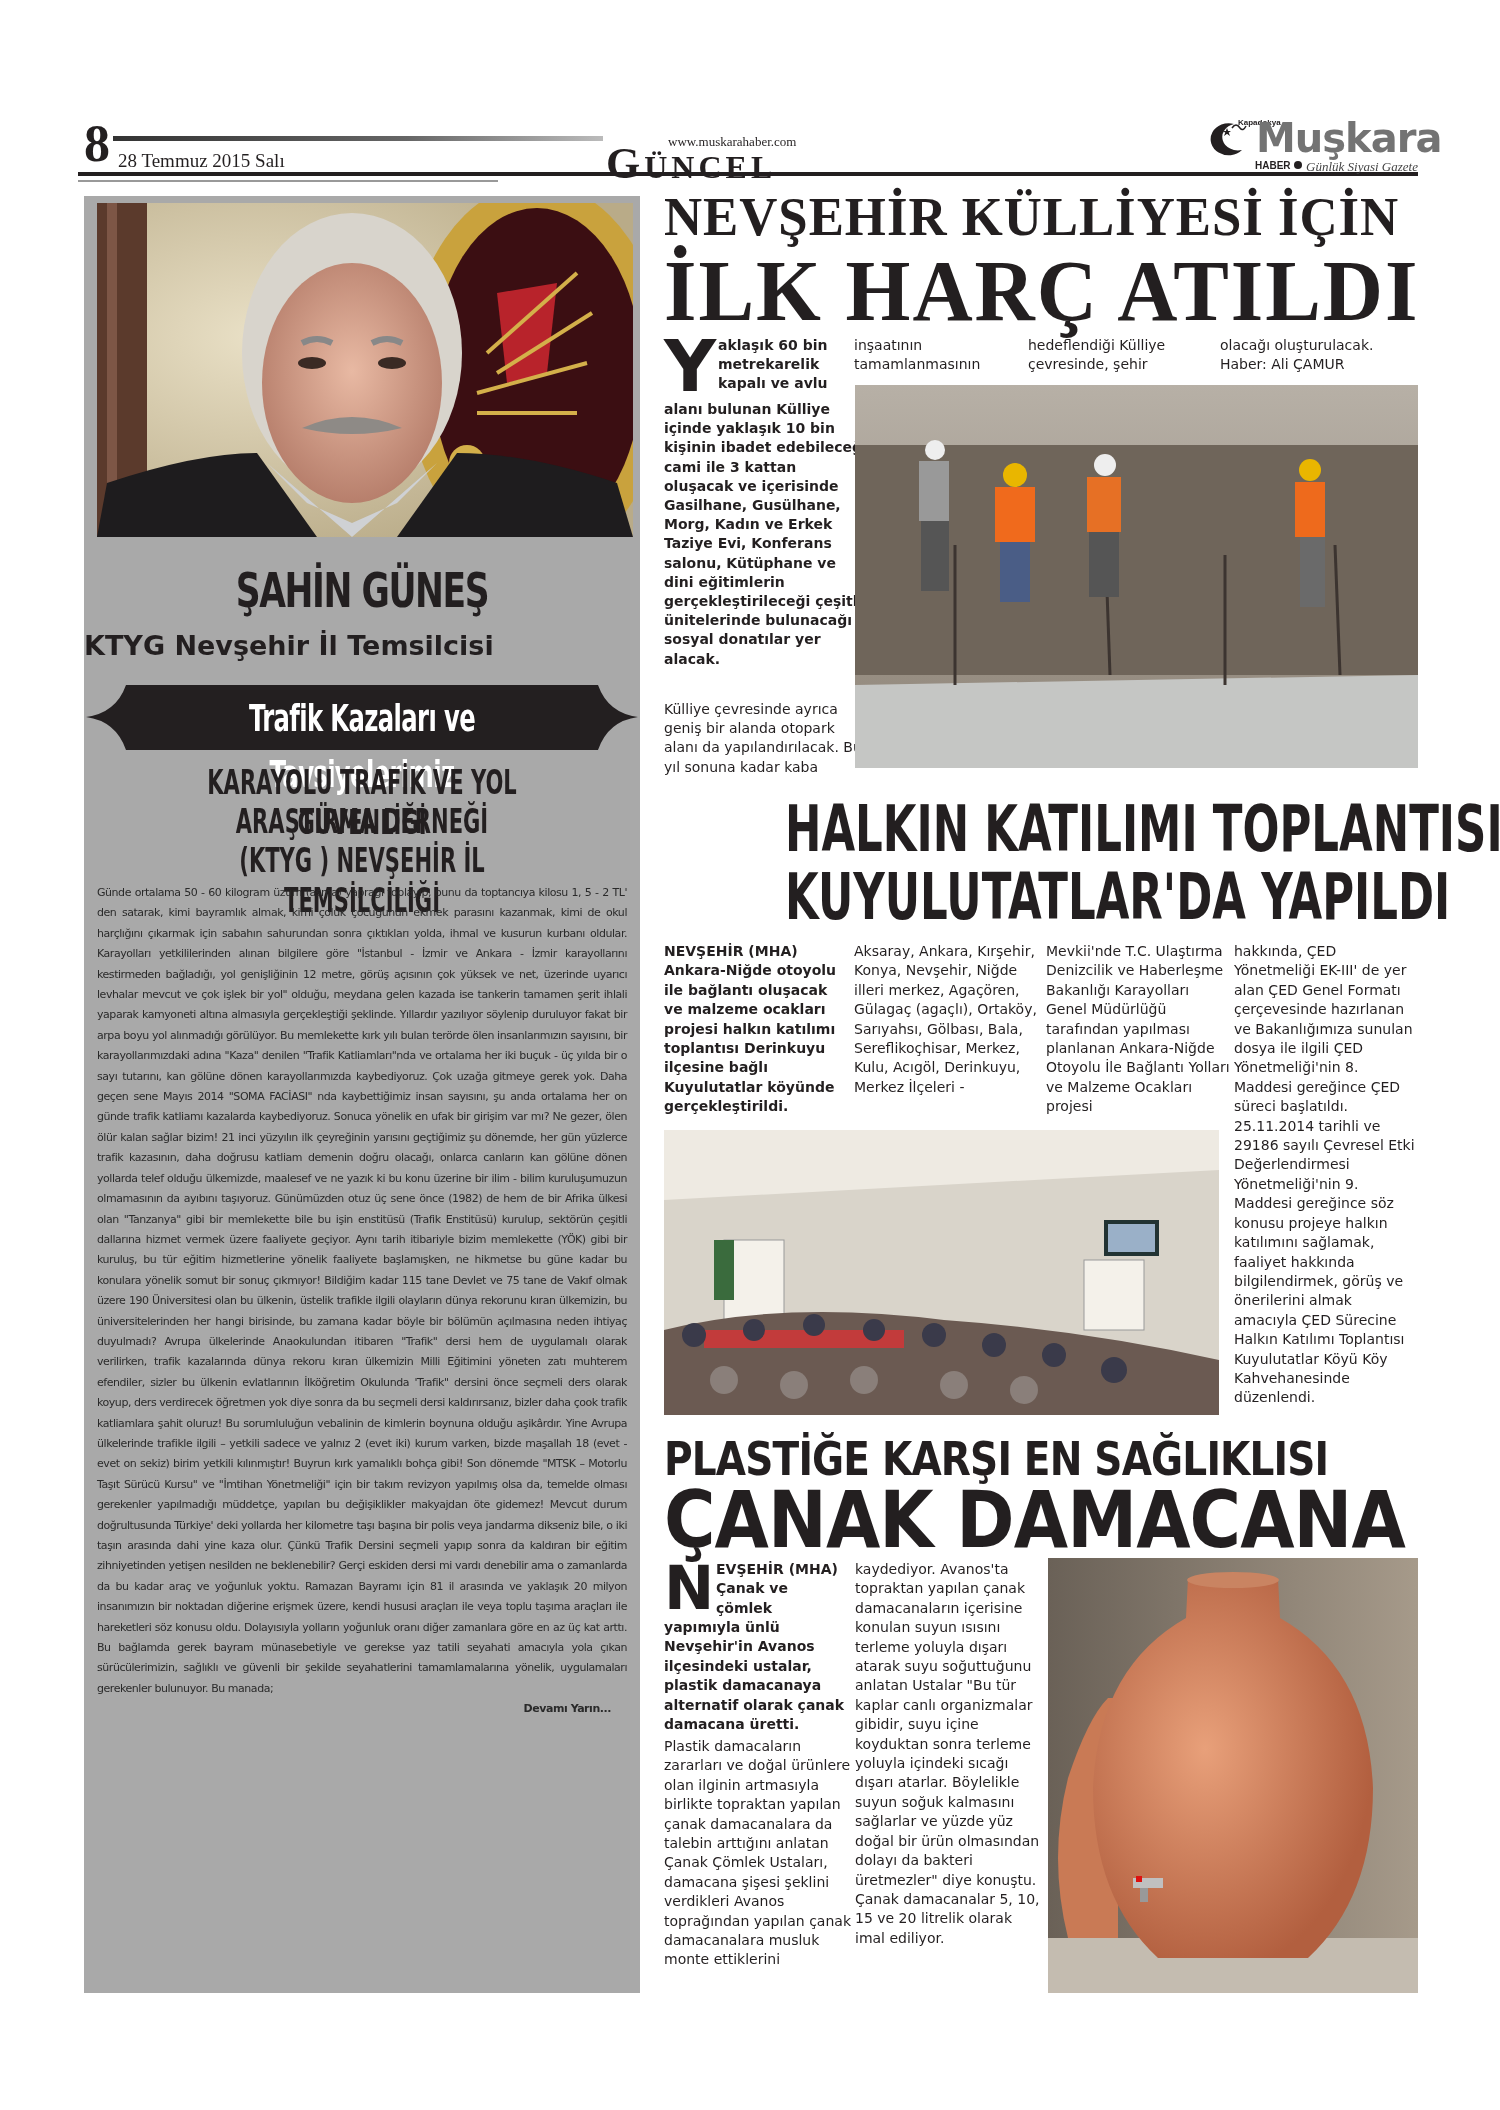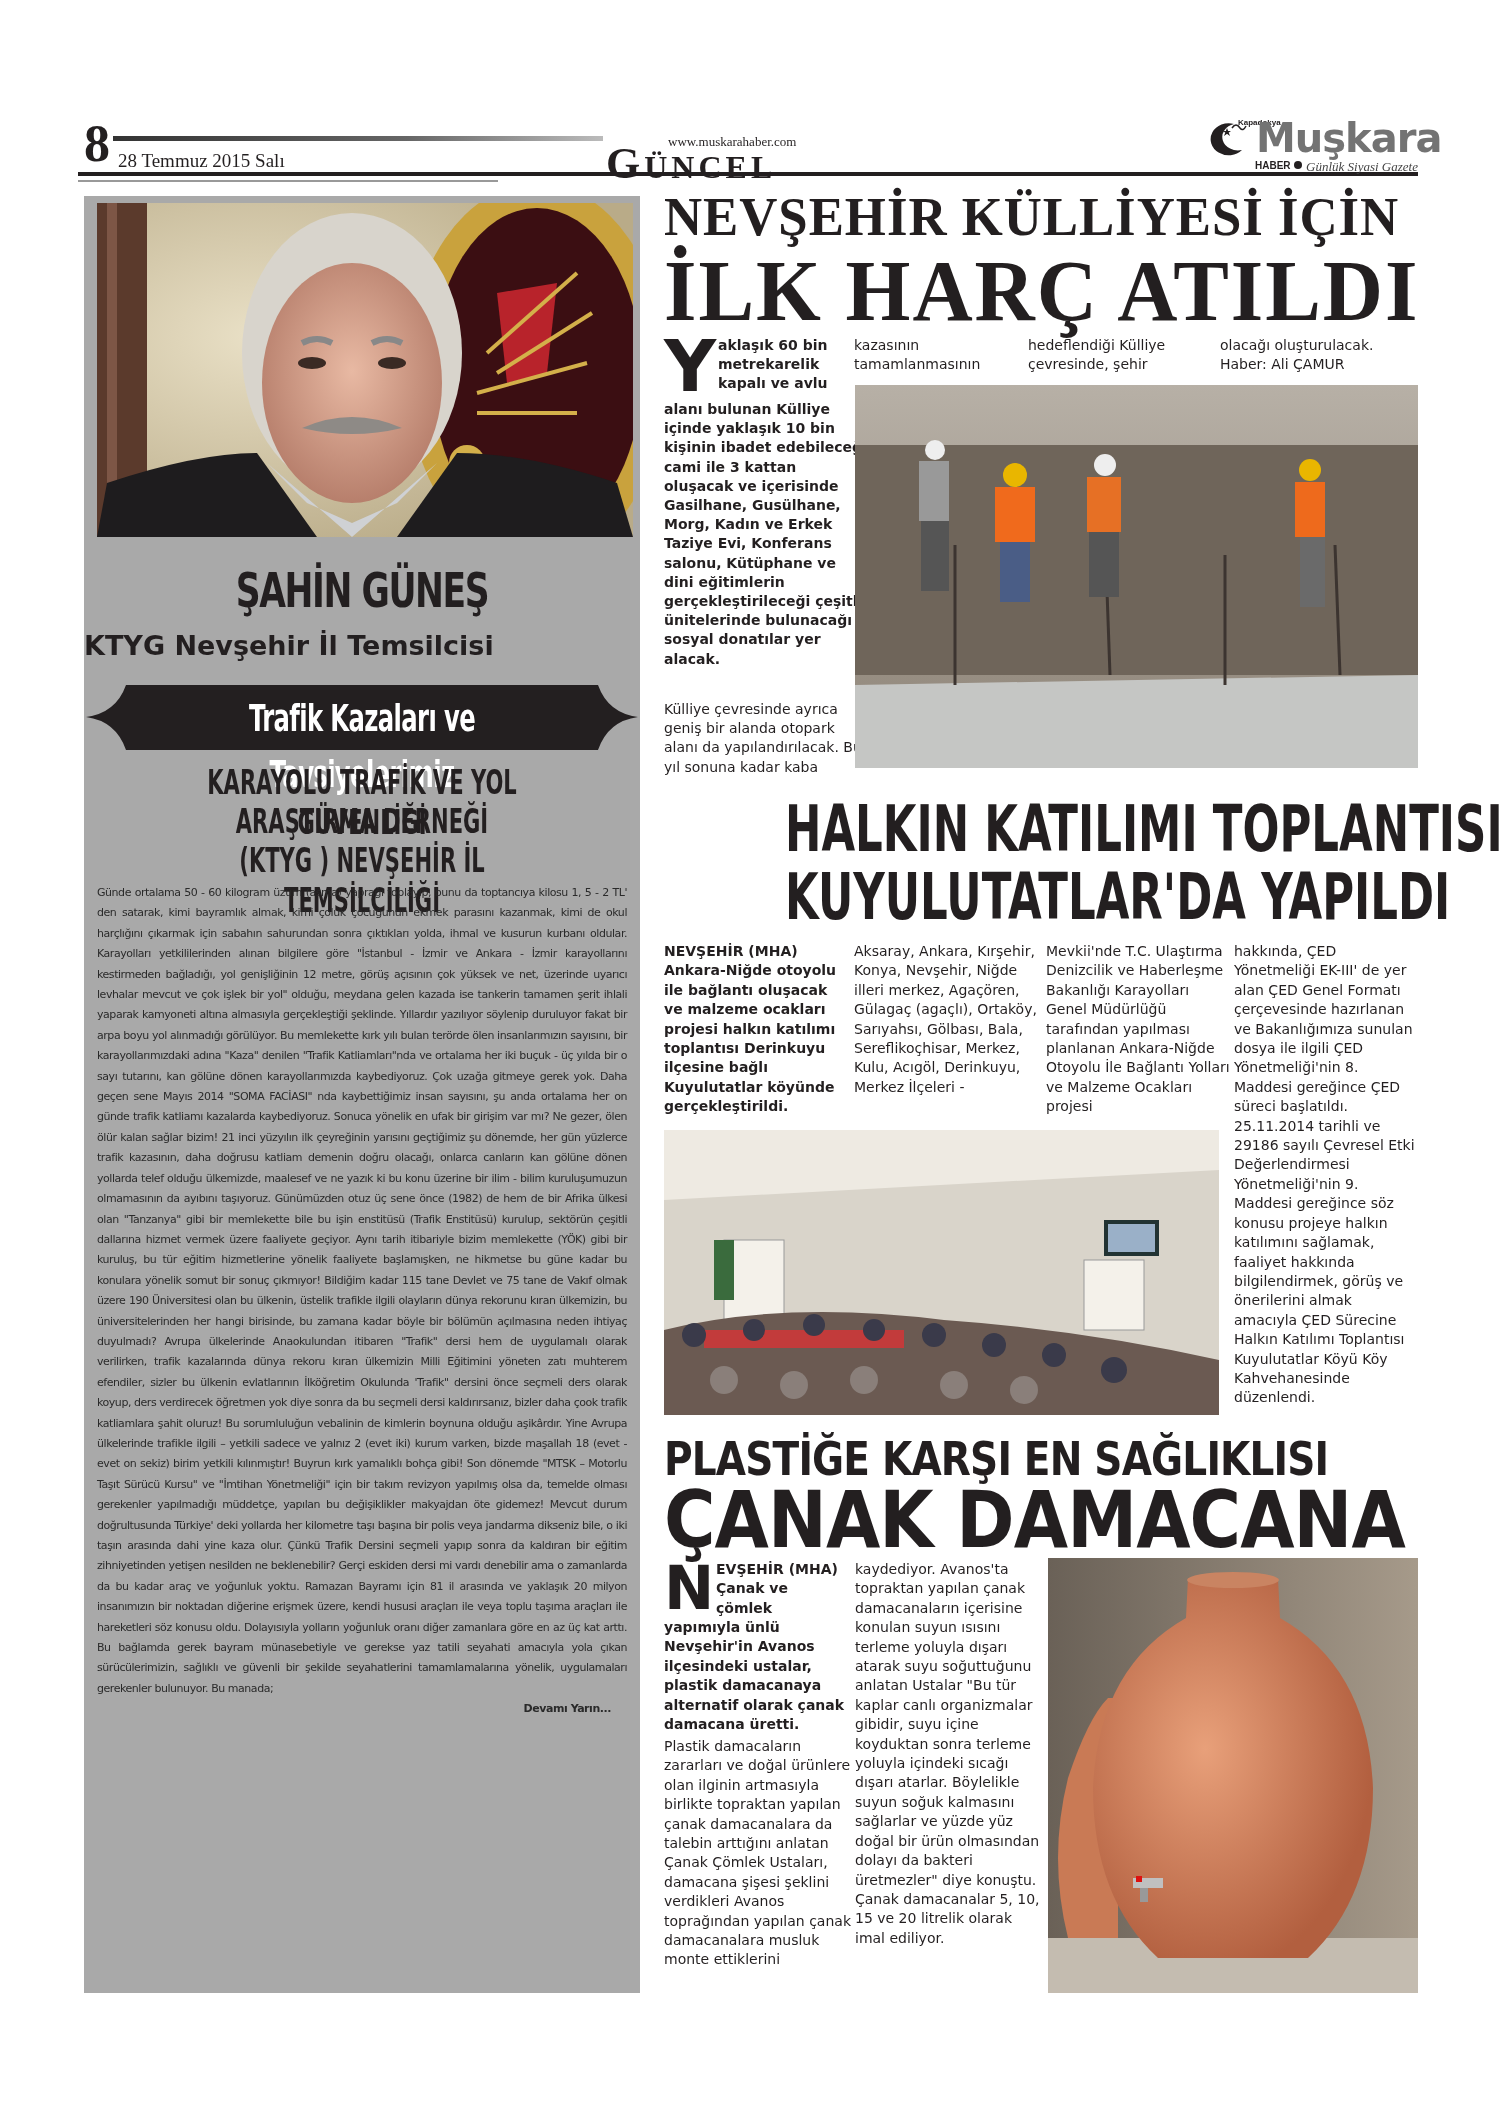--- a/index.html
+++ b/index.html
@@ -133,21 +133,21 @@
   <p><span class="cont">Devamı Yarın...</span></p>
 </div>
 
 <div class="a1-head1">NEVŞEHİR KÜLLİYESİ İÇİN</div>
 <div class="a1-head2">İLK HARÇ ATILDI</div>
 
 <div class="dropcap" style="left:664px; top:330px; font-size:72px; line-height:72px;">Y</div>
 <div class="a1-col a1-lead" style="left:718px; top:336px; width:140px;">aklaşık 60 bin metrekarelik kapalı ve avlu</div>
 <div class="a1-col a1-lead" style="left:664px; top:400px; width:205px;">alanı bulunan Külliye içinde yaklaşık 10 bin kişinin ibadet edebileceği cami ile 3 kattan oluşacak ve içerisinde Gasilhane, Gusülhane, Morg, Kadın ve Erkek Taziye Evi, Konferans salonu, Kütüphane ve dini eğitimlerin gerçekleştirileceği çeşitli ünitelerinde bulunacağı sosyal donatılar yer alacak.</div>
 <div class="a1-col" style="left:664px; top:700px; width:205px;">Külliye çevresinde ayrıca geniş bir alanda otopark alanı da yapılandırılacak. Bu yıl sonuna kadar kaba</div>
-<div class="a1-col" style="left:854px; top:336px; width:150px;">kazasının tamamlanmasının</div>
+<div class="a1-col" style="left:854px; top:336px; width:150px;">inşaatının tamamlanmasının</div>
 <div class="a1-col" style="left:1028px; top:336px; width:150px;">hedeflendiği Külliye çevresinde, şehir</div>
 <div class="a1-col" style="left:1220px; top:336px; width:200px;">olacağı oluşturulacak.</div>
 <div class="a1-col" style="left:1220px; top:355px; width:200px;">Haber: Ali ÇAMUR</div>
 
 <div class="photo" style="left:855px; top:385px; width:563px; height:383px;">
   <svg width="563" height="383" viewBox="0 0 563 383">
     <defs>
         <linearGradient id="sky1" x1="0" y1="0" x2="0" y2="1">
           <stop offset="0" stop-color="#b7b0a6"></stop>
           <stop offset="1" stop-color="#8d8377"></stop>

